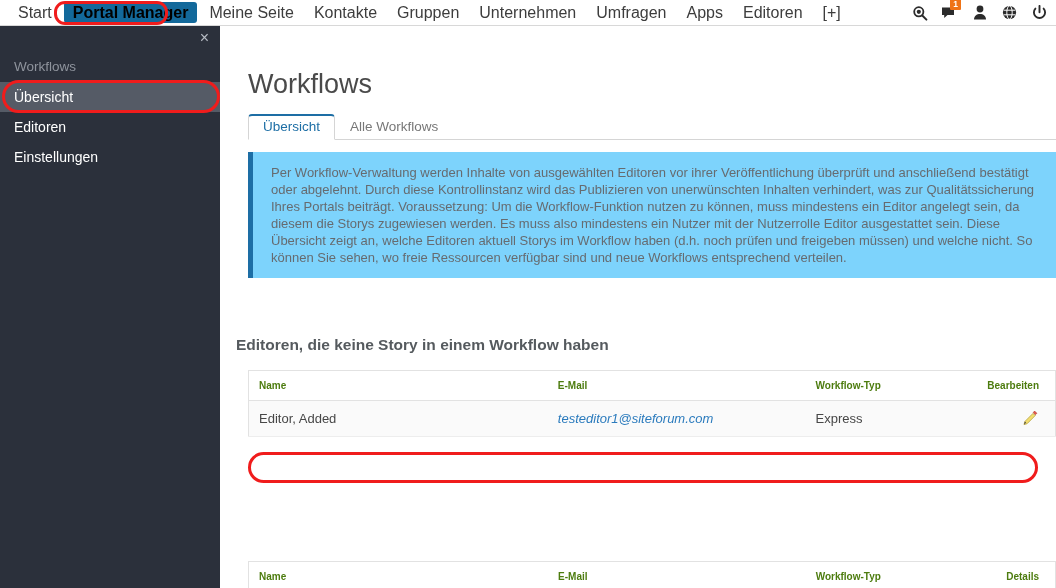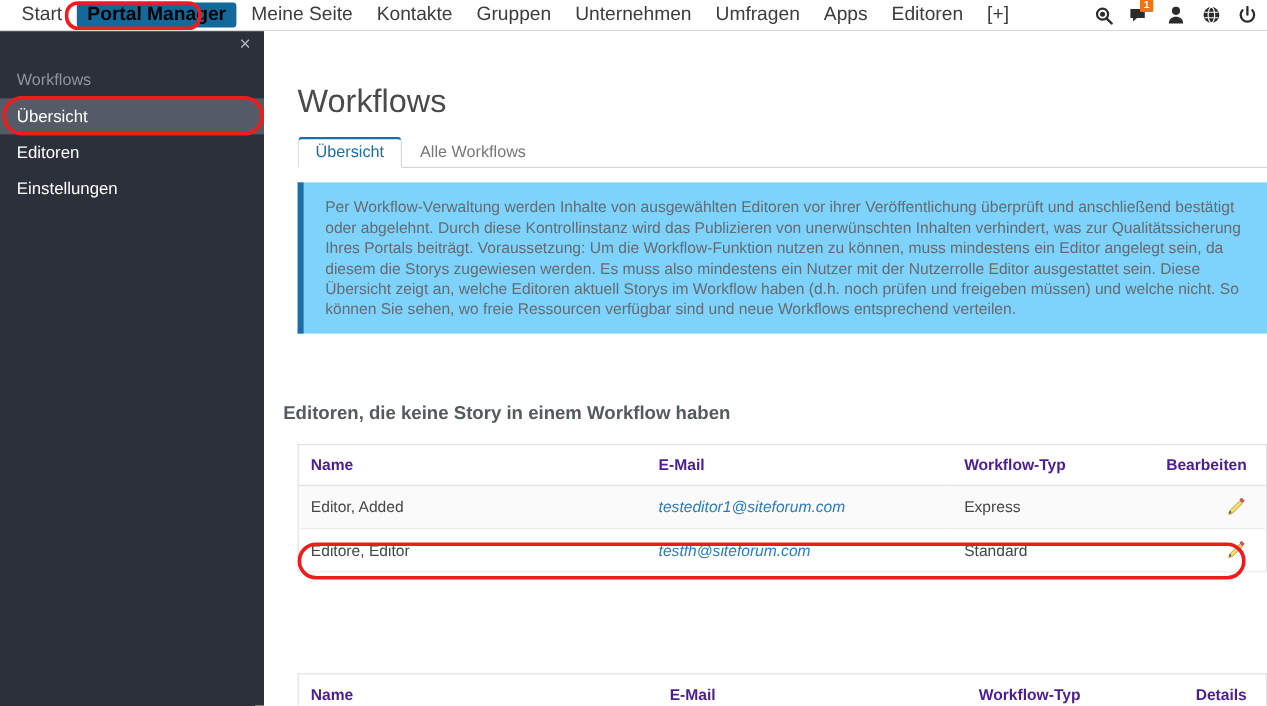--- a/index.html
+++ b/index.html
@@ -153,23 +153,23 @@
     position: absolute; left: 28px;
     width: 808px;
     border-collapse: collapse;
     font-size: 13px;
     border: 1px solid #e2e2e2;
   }
   #tbl1 { top: 344px; }
   #tbl2 { top: 535px; }
   .tbl th {
     text-align: left;
-    font-size: 13px;
+    font-size: 10px;
     font-weight: bold;
-    color: #4c1d95;
+    color: #4d7c0f;
     padding: 9px 10px;
     border-bottom: 1px solid #e2e2e2;
     background: #ffffff;
   }
   .tbl td {
     padding: 9px 10px;
     color: #474747;
     border-bottom: 1px solid #ededed;
   }
   .tbl tbody tr:nth-child(odd) td { background: #fafafa; }
@@ -295,34 +295,20 @@
         <td class="col-act">
           <span class="pencil">
             <svg width="17" height="17" viewBox="0 0 17 17">
               <path d="M2 14.6l.9-3.1 8.1-8.1 2.2 2.2-8.1 8.1z" fill="#f2dd6e" stroke="#b8a33c" stroke-width="0.8"></path>
               <path d="M11.2 2.5l1.4-1.4 2.2 2.2-1.4 1.4z" fill="#e8574a" stroke="#b03c31" stroke-width="0.7"></path>
               <path d="M2 14.6l.9-3.1 1.3 1.3z" fill="#4a4a4a"></path>
             </svg>
           </span>
         </td>
       </tr>
-      <tr>
-        <td>Editore, Editor</td>
-        <td><a href="#">testfh@siteforum.com</a></td>
-        <td>Standard</td>
-        <td class="col-act">
-          <span class="pencil">
-            <svg width="17" height="17" viewBox="0 0 17 17">
-              <path d="M2 14.6l.9-3.1 8.1-8.1 2.2 2.2-8.1 8.1z" fill="#f2dd6e" stroke="#b8a33c" stroke-width="0.8"></path>
-              <path d="M11.2 2.5l1.4-1.4 2.2 2.2-1.4 1.4z" fill="#e8574a" stroke="#b03c31" stroke-width="0.7"></path>
-              <path d="M2 14.6l.9-3.1 1.3 1.3z" fill="#4a4a4a"></path>
-            </svg>
-          </span>
-        </td>
-      </tr>
     </tbody>
   </table>
 
 
   <table class="tbl" id="tbl2">
     <thead>
       <tr>
         <th class="col-name">Name</th>
         <th class="col-mail">E-Mail</th>
         <th class="col-type">Workflow-Typ</th>

